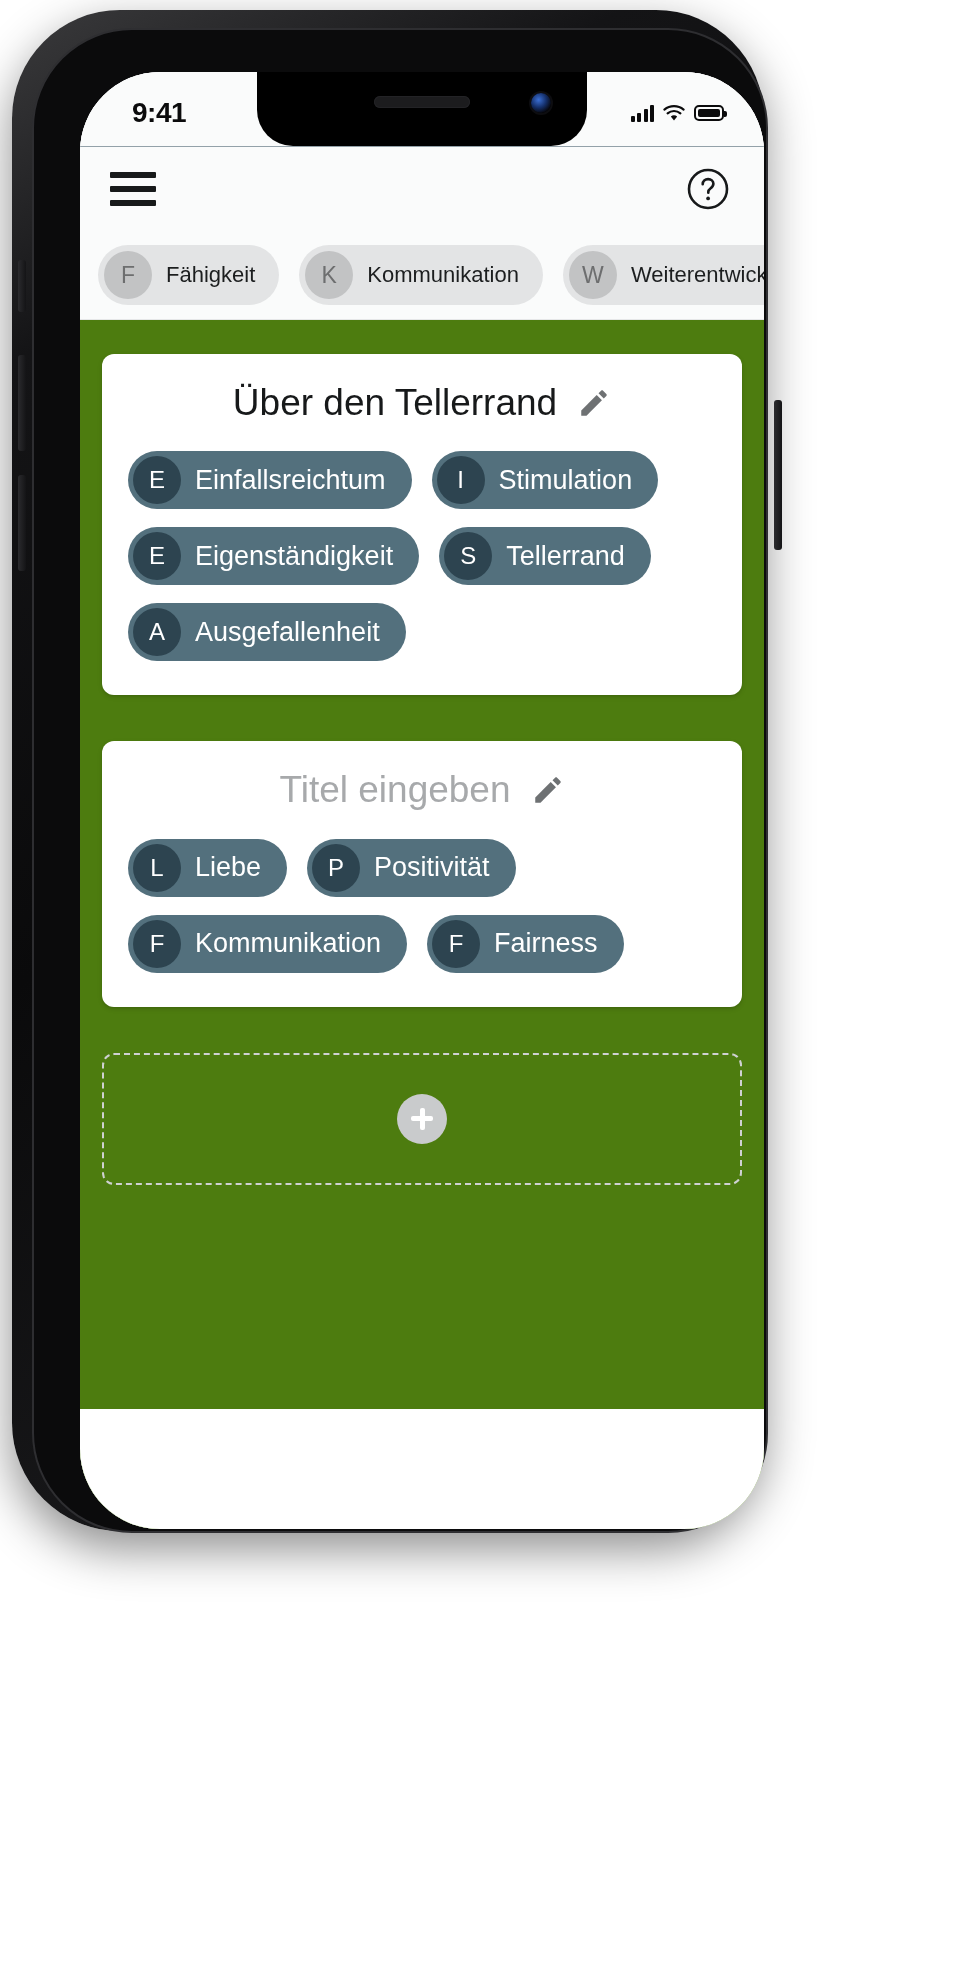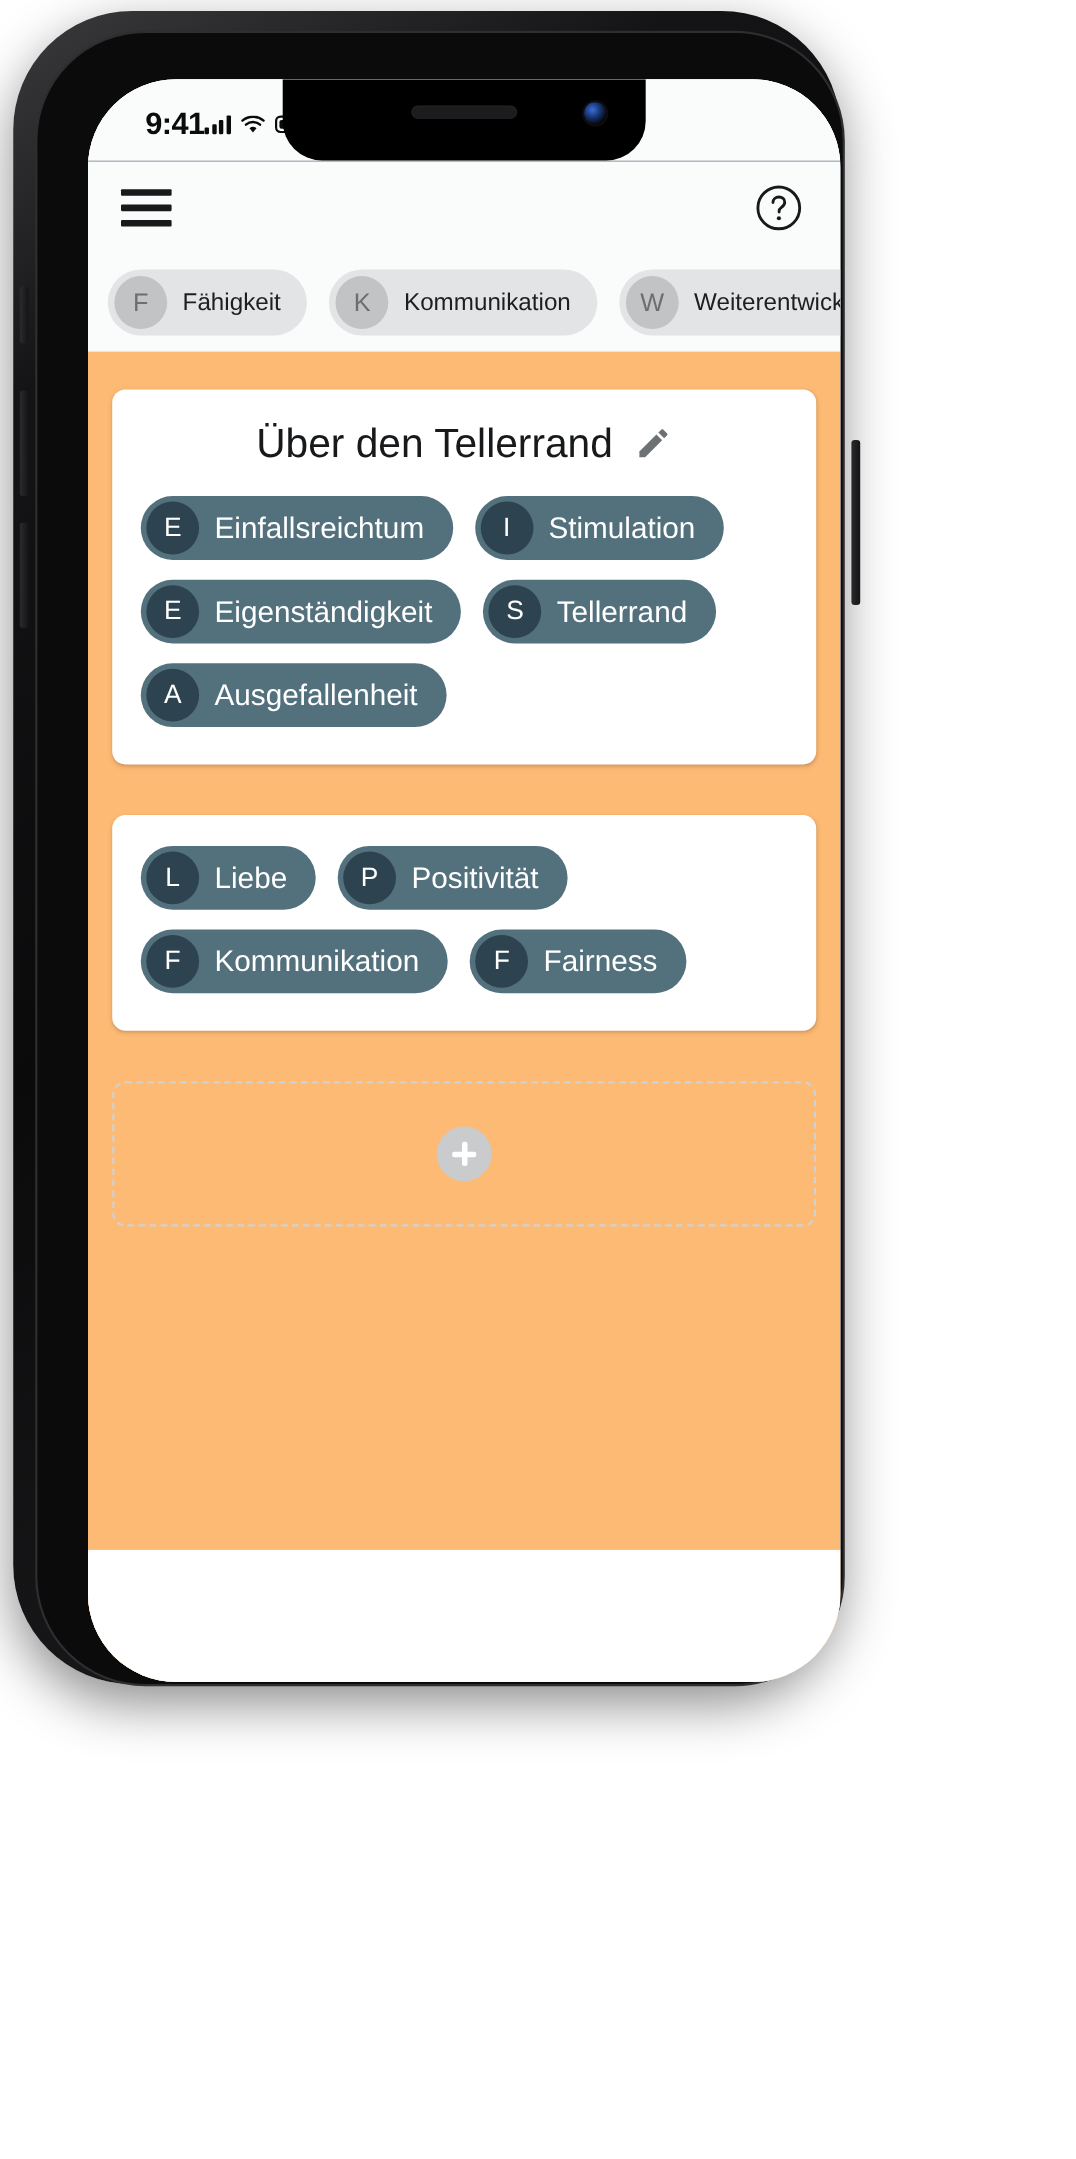--- a/index.html
+++ b/index.html
@@ -80,20 +80,21 @@
     box-shadow: 0 0 0 2px #0d0d10;
   }
 
   
   .statusbar {
     position: absolute;
     left: 0; top: 0;
     width: 684px; height: 74px;
     z-index: 35;
     display: flex; align-items: center;
+    justify-content: space-between;
     padding: 0 40px 0 52px;
     color: #0b0b0c;
   }
   .clock {
     font-size: 28px; font-weight: bold;
     letter-spacing: -0.5px;
     margin-top: 8px;
   }
   .status-icons {
     display: flex; align-items: center; gap: 9px;
@@ -180,21 +181,21 @@
     display: flex; align-items: center; justify-content: center;
     font-size: 23px;
   }
   .catchip .lbl { font-size: 22px; color: #1c1e1f; }
 
   .strip-divider { height: 1px; background: #e6e7e8; flex: none; }
 
   
   .body {
     flex: 1 1 auto;
-    background: #fdba74;
+    background: #4d7c0f;
     padding: 34px 22px 0 22px;
     overflow: hidden;
   }
 
   .card {
     background: #ffffff;
     border-radius: 12px;
     box-shadow: 0 2px 5px rgba(0,0,0,0.13), 0 1px 2px rgba(0,0,0,0.07);
     padding: 28px 26px 34px 26px;
     margin-bottom: 46px;
@@ -341,20 +342,29 @@
                   <span class="lbl">Tellerrand</span>
                 </div>
                 <div class="tag">
                   <span class="av">A</span>
                   <span class="lbl">Ausgefallenheit</span>
                 </div>
               </div>
             </div>
 
             <div class="card">
+              <div class="card-head">
+                <div class="card-title placeholder">Titel eingeben</div>
+                <div class="pencil">
+                  <svg viewBox="0 0 24 24" width="34" height="34" aria-hidden="true">
+                    <path d="M3 17.3V21h3.7L17.6 10.1l-3.7-3.7L3 17.3z" fill="#6e7173"></path>
+                    <path d="M20.7 7.0c.4-.4.4-1 0-1.4l-2.3-2.3c-.4-.4-1-.4-1.4 0l-1.8 1.8 3.7 3.7 1.8-1.8z" fill="#6e7173"></path>
+                  </svg>
+                </div>
+              </div>
               <div class="taglist">
                 <div class="tag">
                   <span class="av">L</span>
                   <span class="lbl">Liebe</span>
                 </div>
                 <div class="tag">
                   <span class="av">P</span>
                   <span class="lbl">Positivität</span>
                 </div>
                 <div class="tag">

